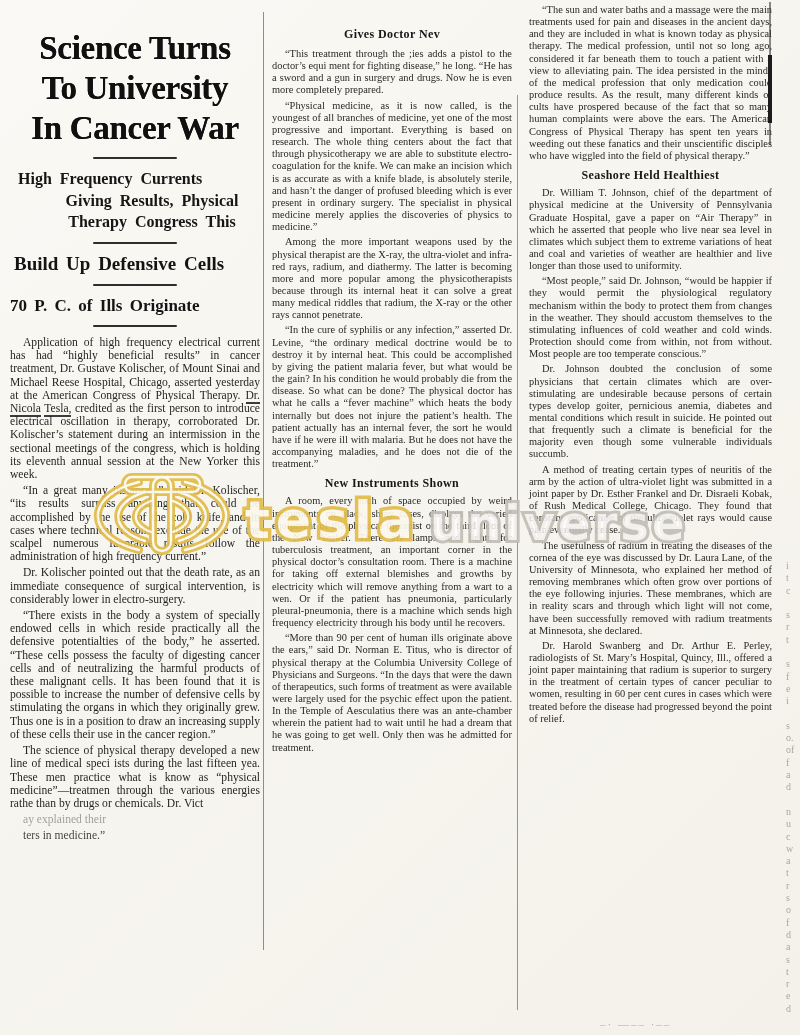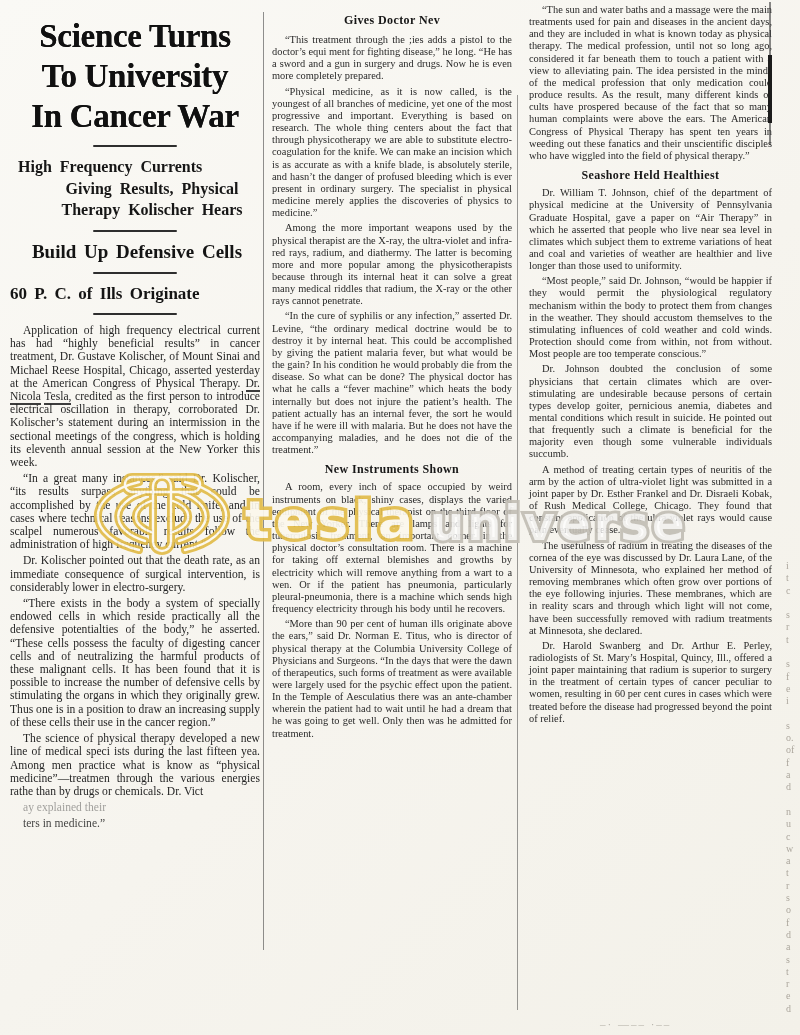--- a/index.html
+++ b/index.html
@@ -5,32 +5,32 @@
   html,body{margin:0;padding:0;background:#d8d5cc;}
   .page{
     position:relative; width:800px; height:1035px; margin:0 auto;
     background:linear-gradient(135deg,#faf9f5 0%, #f6f4ee 55%, #f3f1e9 100%);
     overflow:hidden;
     font-family:"Liberation Serif", serif;
     color:#232323;
   }
   
   .col{position:absolute; top:0;}
-  .col-left{left:10px; top:12px; width:250px;}
-  .col-mid{left:272px; top:6px; width:240px;}
+  .col-left{left:10px; top:24px; width:250px;}
+  .col-mid{left:272px; top:20px; width:240px;}
   .col-right{left:529px; top:4px; width:243px;}
 
   
   .headline{font-family:"Liberation Serif",serif; font-weight:700; font-size:33px;
     line-height:40px; color:#101010; text-align:center; letter-spacing:-0.3px;
     text-shadow:0 0 .5px #1a1a1a; padding-top:4px;}
   .hr-short{width:84px; height:2px; background:#2e2e2e; margin:9px auto 9px auto; border-radius:1px;}
   .deck1{font-weight:700; font-size:16px; line-height:21.5px; color:#161616; word-spacing:4px;margin-left:8px;}
   .deck1 .dl2{padding-left:26px;text-align:center;}
-  .deck2{font-weight:700; font-size:19px; line-height:22px; color:#141414; word-spacing:3px; padding-left:4px;text-align:center;}
+  .deck2{font-weight:700; font-size:19px; line-height:22px; color:#141414; word-spacing:3px; padding-left:4px;}
   .deck3{font-weight:700; font-size:17px; line-height:21.5px; color:#141414; word-spacing:3px;}
   .deck3 .dl2{padding-left:30px;}
 
   
   .bodytext p{margin:0 0 3px 0; text-align:justify; text-indent:13px;}
   .col-left .bodytext{font-size:11.6px; line-height:13.2px; color:#262626; margin-top:6px;}
   .col-mid  .bodytext, .col-right .bodytext{font-size:10.4px; line-height:12.15px; color:#292929;}
   .subhead-sm{font-weight:700; font-size:12px; text-align:center; color:#171717;
     margin:7px 0 6px 0; letter-spacing:.4px;}
   .pen-underline{border-bottom:2px solid #3c3c3c;}
@@ -60,35 +60,35 @@
   <div class="col col-left">
     <div class="headline">
       <div>Science Turns</div>
       <div>To  University</div>
       <div>In Cancer War</div>
     </div>
     <div class="hr-short"></div>
     <div class="deck1">
       <div>High  Frequency  Currents</div>
       <div class="dl2">Giving Results,  Physical</div>
-      <div class="dl2">Therapy  Kolischer  Hears</div>
+      <div class="dl2">Therapy  Congress  This</div>
     </div>
     <div class="hr-short"></div>
     <div class="deck2">Build Up Defensive Cells</div>
     <div class="hr-short"></div>
     <div class="deck3">
-      <div>60 P. C. of Ills Originate</div>
+      <div>70 P. C. of Ills Originate</div>
     </div>
     <div class="hr-short"></div>
     <div class="bodytext">
       <p>Application of high frequency electrical current has had “highly beneficial results” in cancer treatment, Dr. Gustave Kolischer, of Mount Sinai and Michael Reese Hospital, Chicago, asserted yesterday at the American Congress of Physical Therapy. <span class="pen-underline">Dr. Nicola</span> <span class="pen-underline">Tesla,</span> credited as the first person to introduce electrical oscillation in therapy, corroborated Dr. Kolischer’s statement during an intermission in the sectional meetings of the congress, which is holding its eleventh annual session at the New Yorker this week.</p>
       <p>“In a great many instances,” said Dr. Kolischer, “its results surpass anything that could be accomplished by the use of the cold knife, and in cases where technical reasons exclude the use of the scalpel numerous favorable results follow the administration of high frequency current.”</p>
       <p>Dr. Kolischer pointed out that the death rate, as an immediate consequence of surgical intervention, is considerably lower in electro-surgery.</p>
       <p>“There exists in the body a system of specially endowed cells in which reside practically all the defensive potentialties of the body,” he asserted. “These cells possess the faculty of digesting cancer cells and of neutralizing the harmful products of these malignant cells. It has been found that it is possible to increase the number of defensive cells by stimulating the organs in which they originally grew. Thus one is in a position to draw an increasing supply of these cells their use in the cancer region.”</p>
-      <p>The science of physical therapy developed a new line of medical speci ists during the last fifteen yea. Among men practice what is know as “physical medicine”—treatmen through the various energies rathe than by drugs or chemicals. Dr. Vict</p>
+      <p>The science of physical therapy developed a new line of medical speci ists during the last fifteen yea. These men practice what is know as “physical medicine”—treatmen through the various energies rathe than by drugs or chemicals. Dr. Vict</p>
       <p class="frag1">ay explained their</p>
       <p class="frag2">ters in medicine.”</p>
     </div>
   </div>
 
   <div class="col col-mid">
     <div class="subhead-sm">Gives Doctor Nev</div>
     <div class="bodytext">
       <p>“This treatment through the ;ies adds a pistol to the doctor’s equi ment for fighting disease,” he long. “He has a sword and a gun in surgery and drugs.  Now he is even more completely prepared.</p>
       <p>“Physical medicine, as it is now called, is the youngest of all branches of medicine, yet one of the most progressive and important.  Everything is based on research.  The whole thing centers about the fact that through physicotherapy we are able to substitute electro-coagulation for the knife. We can make an incision which is as accurate as with a knife blade, is absolutely sterile, and hasn’t the danger of profused bleeding which is ever present in ordinary surgery.  The specialist in physical medicine merely applies the discoveries of physics to medicine.”</p>

